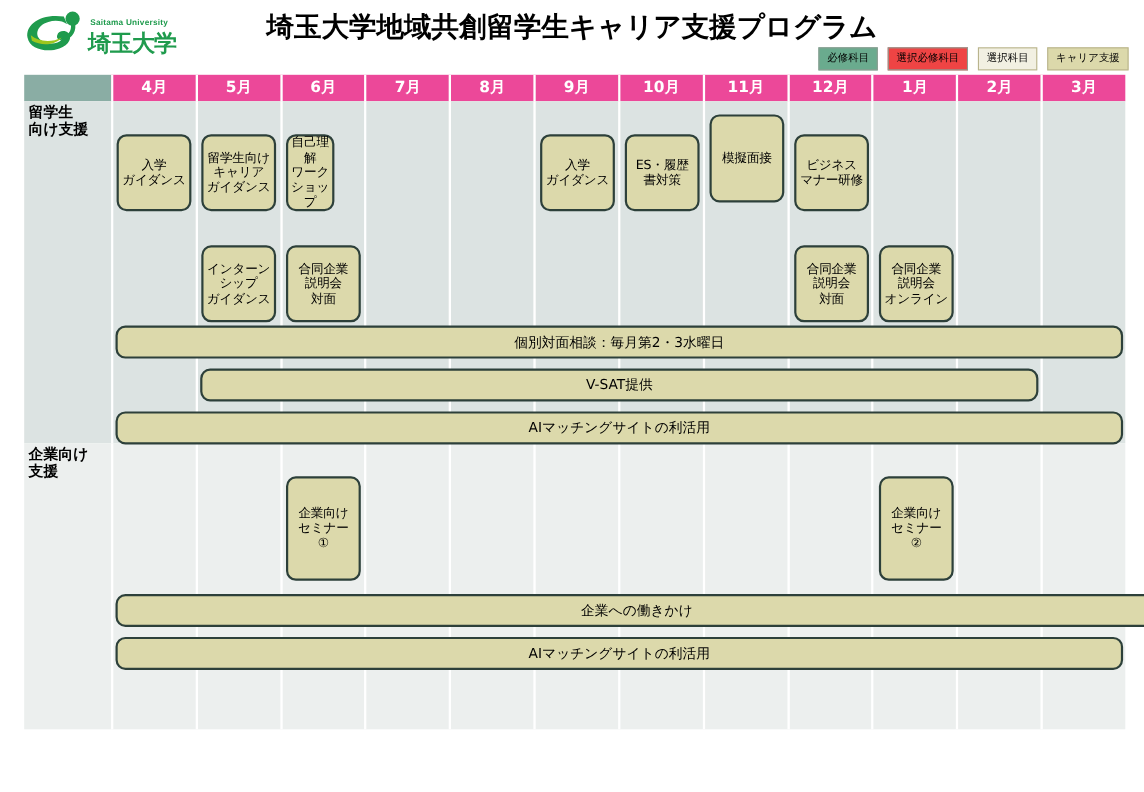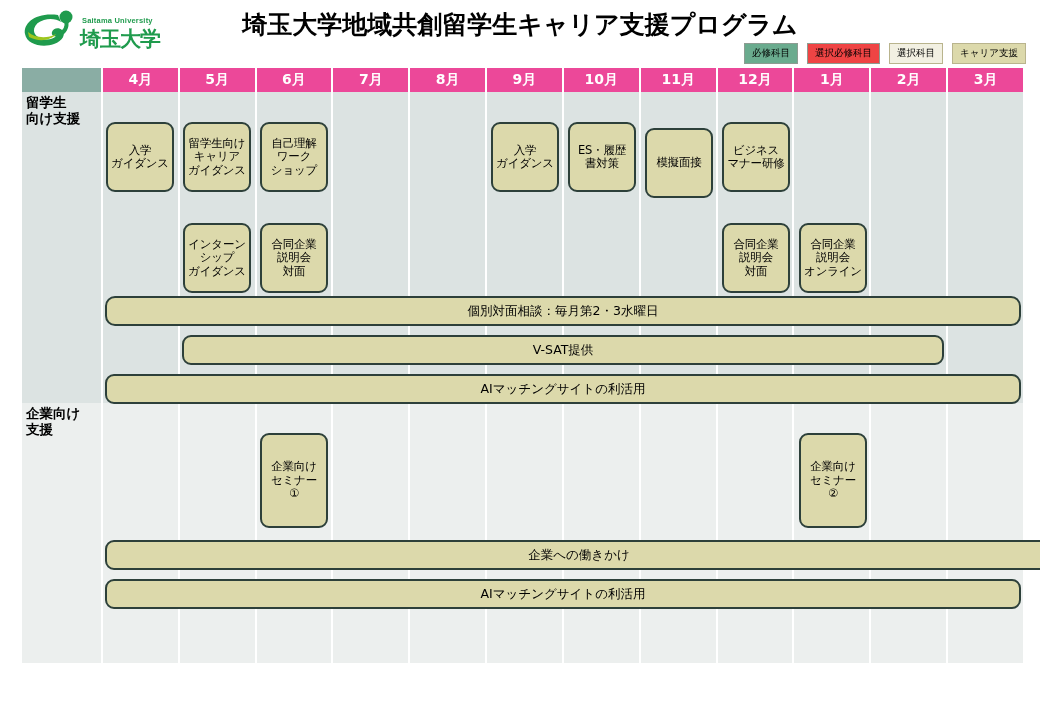--- a/index.html
+++ b/index.html
@@ -196,43 +196,43 @@
 向け支援</div>
   <div class="row-title" id="row-title-2">企業向け
 支援</div>
 
   <div id="overlay">
       <div class="tbox" style="left: 84px; width: 68px; top: 54px; height: 70px;">入学
 ガイダンス</div>
       <div class="tbox" style="left: 161px; width: 68px; top: 54px; height: 70px;">留学生向け
 キャリア
 ガイダンス</div>
-      <div class="tbox" style="left: 238px; width: 68px; top: 54px; height: 70px;">自己理解
+      <div class="tbox" style="left: 238px; width: 44px; top: 54px; height: 70px;">自己理解
 ワーク
 ショップ</div>
       <div class="tbox" style="left: 469px; width: 68px; top: 54px; height: 70px;">入学
 ガイダンス</div>
       <div class="tbox" style="left: 546px; width: 68px; top: 54px; height: 70px;">ES・履歴
 書対策</div>
-      <div class="tbox" style="left: 623px; width: 68px; top: 60px; height: 70px;">模擬面接</div>
+      <div class="tbox" style="left: 623px; width: 68px; top: 36px; height: 80px;">模擬面接</div>
       <div class="tbox" style="left: 700px; width: 68px; top: 54px; height: 70px;">ビジネス
 マナー研修</div>
       <div class="tbox" style="left: 161px; width: 68px; top: 155px; height: 70px;">インターン
 シップ
 ガイダンス</div>
       <div class="tbox" style="left: 238px; width: 68px; top: 155px; height: 70px;">合同企業
 説明会
 対面</div>
       <div class="tbox" style="left: 700px; width: 68px; top: 155px; height: 70px;">合同企業
 説明会
 対面</div>
       <div class="tbox" style="left: 777px; width: 68px; top: 155px; height: 70px;">合同企業
 説明会
 オンライン</div>
-      <div class="bar" style="left: 83px; width: 916px; top: 228px; height: 30px; border-radius: 10px;">個別対面相談：毎月第2・3水曜日</div>
+      <div class="bar" style="left: 83px; width: 916px; top: 228px; height: 30px;">個別対面相談：毎月第2・3水曜日</div>
       <div class="bar" style="left: 160px; width: 762px; top: 267px; height: 30px;">V-SAT提供</div>
       <div class="bar" style="left: 83px; width: 916px; top: 306px; height: 30px;">AIマッチングサイトの利活用</div>
       <div class="tbox" style="left: 238px; width: 68px; top: 365px; height: 95px;">企業向け
 セミナー
 ①</div>
       <div class="tbox" style="left: 777px; width: 68px; top: 365px; height: 95px;">企業向け
 セミナー
 ②</div>
       <div class="bar" style="left: 83px; width: 948px; top: 472px; height: 30px;">企業への働きかけ</div>
       <div class="bar" style="left: 83px; width: 916px; top: 511px; height: 30px;">AIマッチングサイトの利活用</div>

